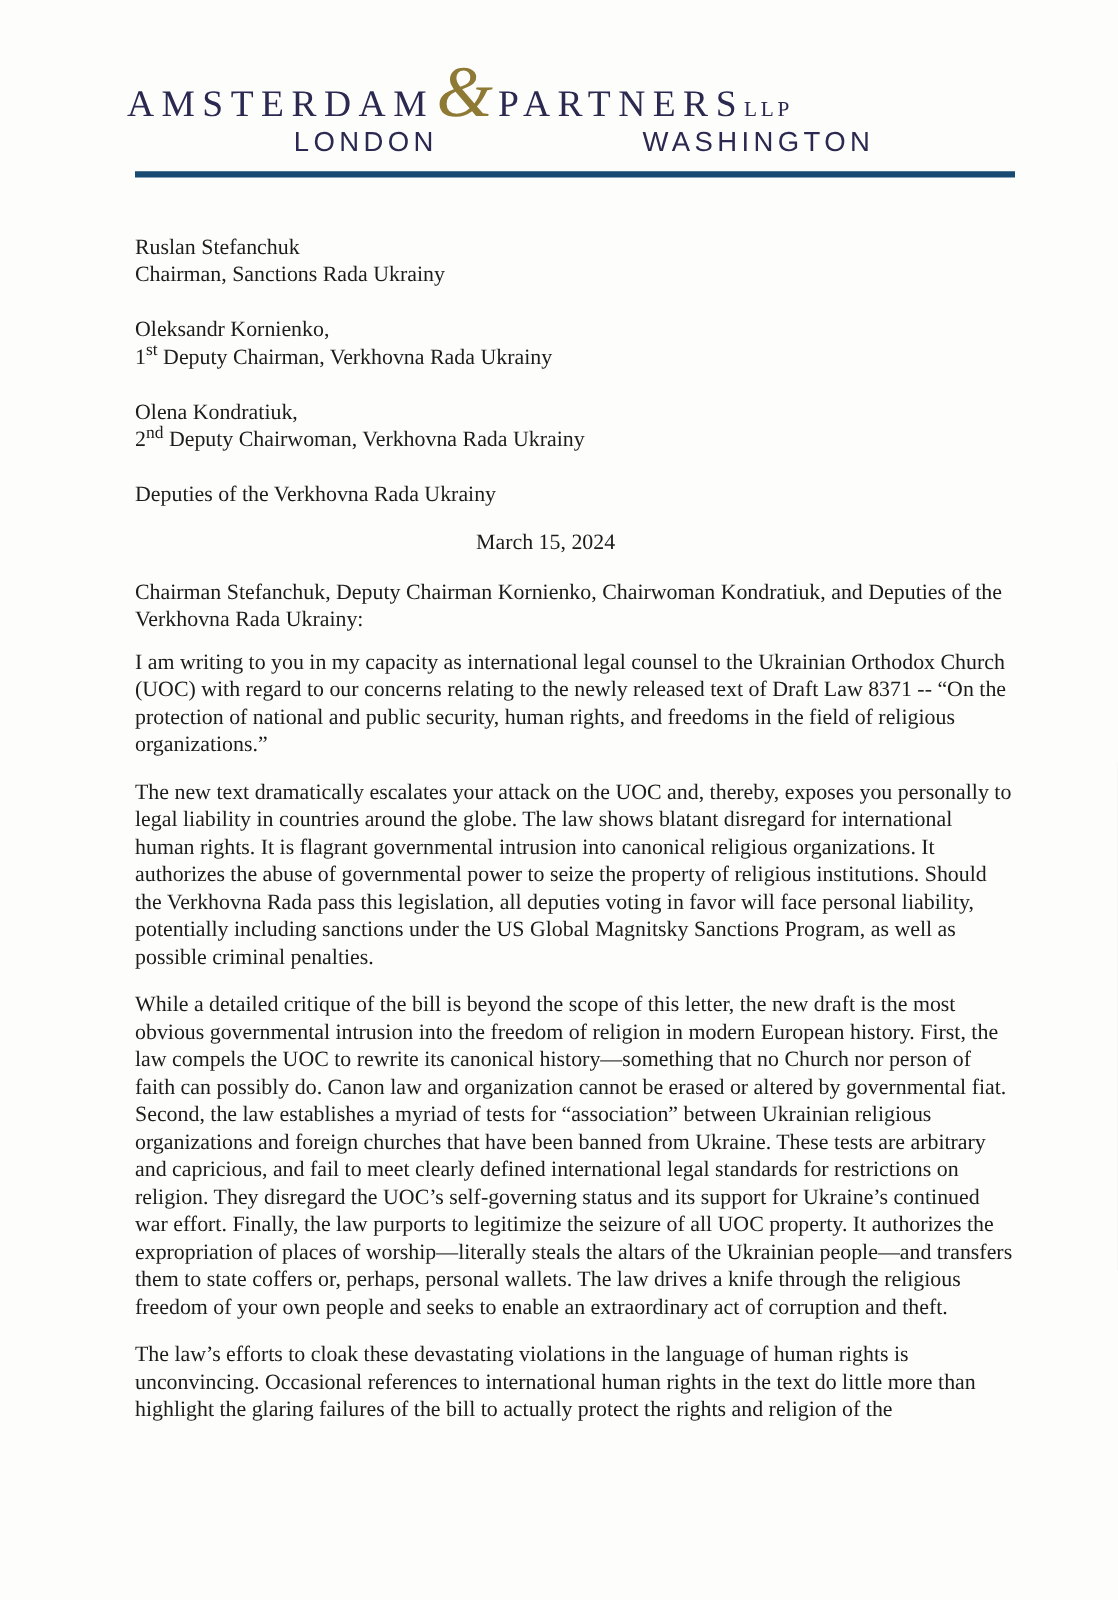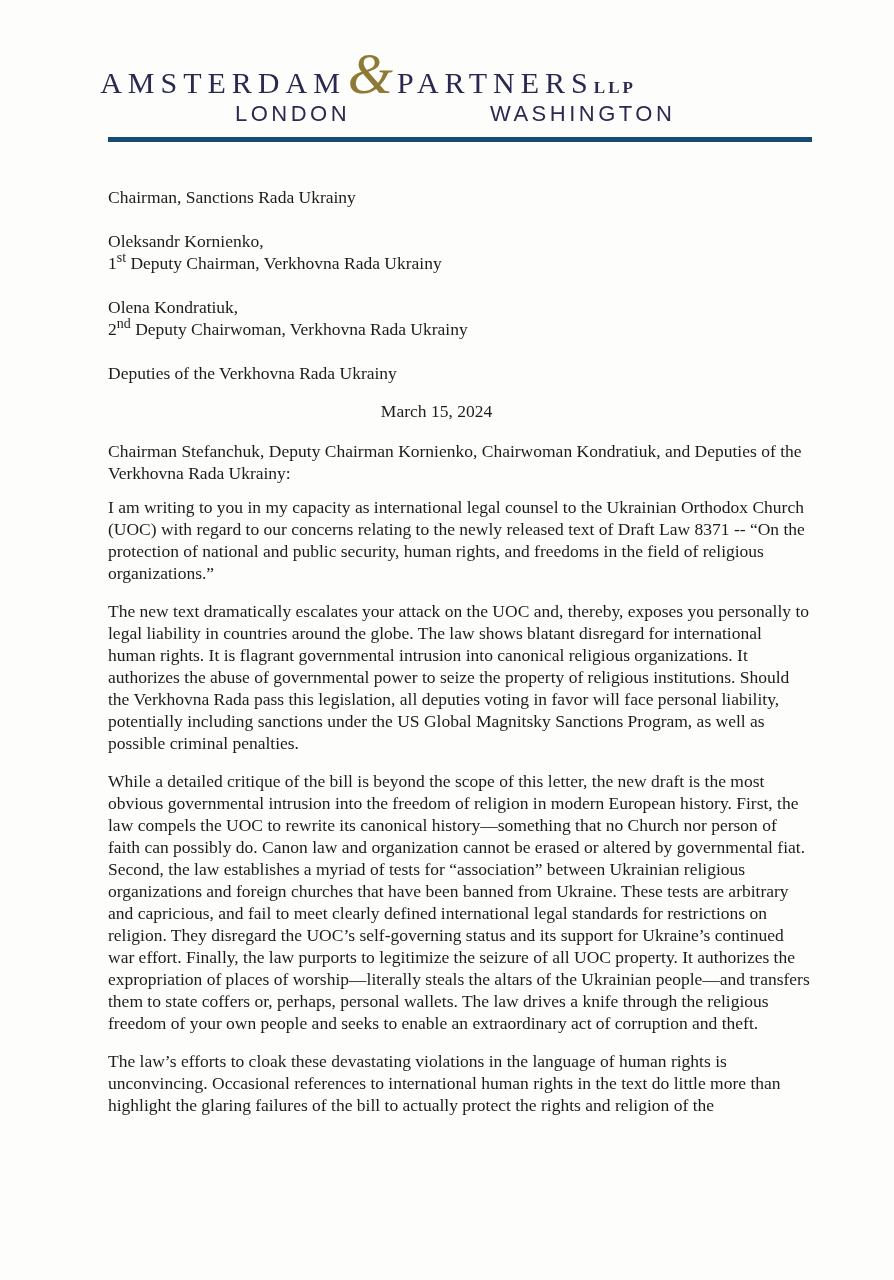--- a/index.html
+++ b/index.html
@@ -32,32 +32,32 @@
   .lh-amp {
     font-size: 58px;
     font-style: italic;
     color: var(--gold, #8e7a35);
     margin: 0 4px 0 2px;
     letter-spacing: 0;
   }
   .lh-llp {
     font-size: 17px;
     letter-spacing: 3px;
-    font-weight: 700;
+    font-weight: 400;
   }
   .office {
     position: absolute;
     top: 101px;
     font-family: "Liberation Sans", sans-serif;
     font-size: 22px;
     letter-spacing: 3.5px;
     color: var(--navy, #2b2950);
   }
   .office-london { left: 235px; }
-  .office-washington { left: 490px; }
+  .office-washington { left: 514px; }
   .lh-rule {
     position: absolute;
     top: 137px;
     left: 108px;
     width: 704px;
     height: 5px;
     background: var(--rule-blue, #184a72);
   }
 
   
@@ -93,20 +93,21 @@
       <span class="lh-llp">LLP</span>
     </div>
     <span class="office office-london">LONDON</span>
     <span class="office office-washington">WASHINGTON</span>
     <div class="lh-rule"></div>
   </header>
 
   <main class="body-col">
 
     <div class="recipient">
+      <div>Ruslan Stefanchuk</div>
       <div>Chairman, Sanctions Rada Ukrainy</div>
     </div>
 
     <div class="recipient">
       <div>Oleksandr Kornienko,</div>
       <div><span>1</span><sup>st</sup><span> Deputy Chairman, Verkhovna Rada Ukrainy</span></div>
     </div>
 
     <div class="recipient">
       <div>Olena Kondratiuk,</div>

